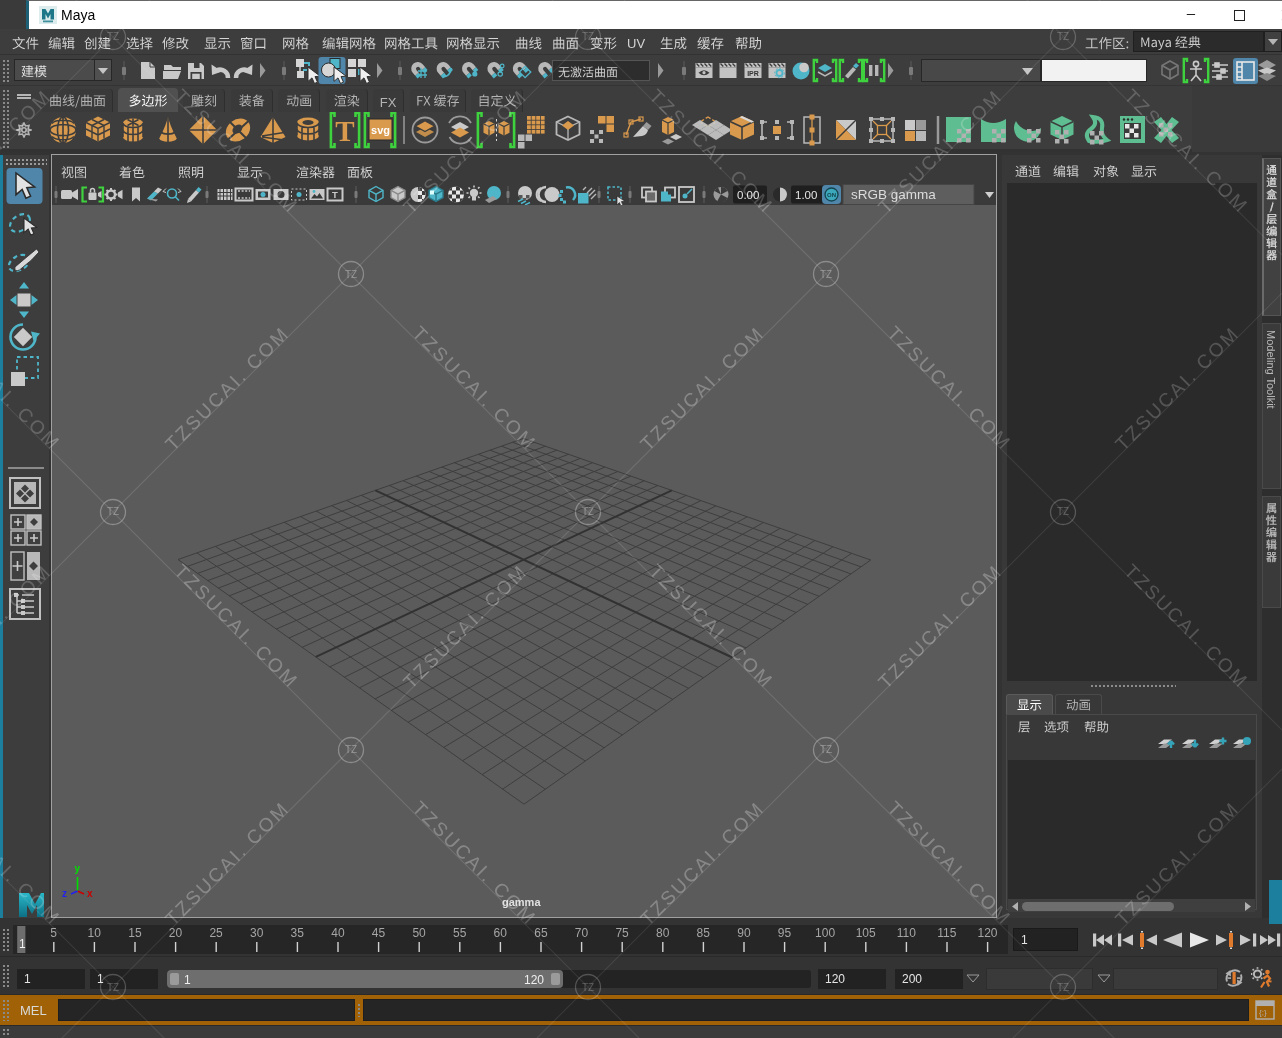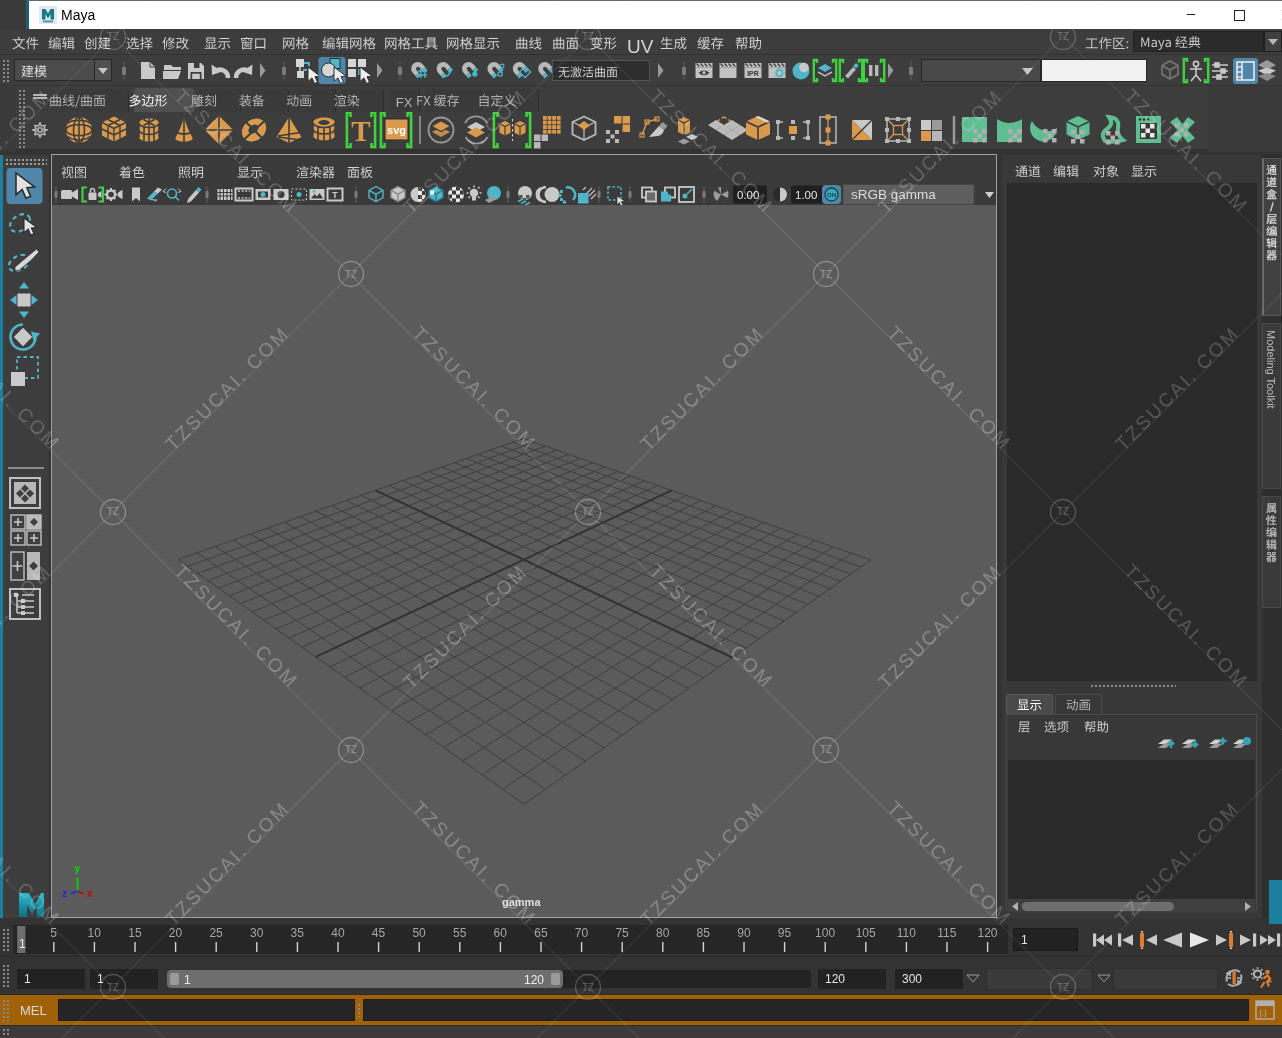--- a/index.html
+++ b/index.html
@@ -40,21 +40,21 @@
   <span class="abs" style="left:162px;top:6px"></span>
   <span class="abs" style="left:204px;top:6px"></span>
   <span class="abs" style="left:240px;top:6px"></span>
   <span class="abs" style="left:282px;top:6px"></span>
   <span class="abs" style="left:322px;top:6px"></span>
   <span class="abs" style="left:384px;top:6px"></span>
   <span class="abs" style="left:446px;top:6px"></span>
   <span class="abs" style="left:515px;top:6px"></span>
   <span class="abs" style="left:552px;top:6px"></span>
   <span class="abs" style="left:590px;top:6px"></span>
-  <span class="abs" style="left:627px;top:7px;font-size:19px;">UV</span>
+  <span class="abs" style="left:627px;top:7px;font-size:13px;">UV</span>
   <span class="abs" style="left:660px;top:6px"></span>
   <span class="abs" style="left:697px;top:6px"></span>
   <span class="abs" style="left:735px;top:6px"></span>
   <span class="abs" style="left:1085px;top:6px;color:#c8c8c8"></span>
   <div class="abs" style="left:1133px;top:2px;width:131px;height:21px;background:#2b2b2b;border:1px solid #1f1f1f;color:#cccccc;padding:2px 0 0 7px;font-size:13px;"></div>
   <div class="abs" style="left:1264px;top:2px;width:18px;height:21px;background:#404040;border:1px solid #1f1f1f;">
     <svg width="10" height="6" style="margin:7px 0 0 3px">
           <path d="M0 0 L10 0 L5 6 Z" fill="#b5b5b5"></path>
         </svg>
   </div>
@@ -197,21 +197,21 @@
       </svg>
   <div class="abs" style="left:552px;top:5px;width:98px;height:21px;background:#2d2d2d;border:1px solid #555;color:#cfcfcf;font-size:12px;padding:3px 0 0 6px;"></div>
   <div class="abs" style="left:921px;top:4px;width:120px;height:23px;background:#484848;border:1px solid #272727;">
     <svg width="11" height="7" style="margin:8px 0 0 100px">
           <path d="M0 0 L11 0 L5.5 7 Z" fill="#c5c5c5"></path>
         </svg>
   </div>
   <div class="abs" style="left:1041px;top:4px;width:106px;height:23px;background:#f2f2f2;border:1px solid #272727;"></div>
 </div>
 
-<div class="abs" style="left:0;top:86px;width:1192px;height:66px;background:#3d3d3d;border-bottom:3px solid #323232;margin-left:16px;">
+<div class="abs" style="left:0;top:86px;width:1192px;height:66px;background:#3d3d3d;border-bottom:3px solid #323232;">
   <div class="dots abs" style="left:2px;top:3px;width:9px;height:60px;"></div>
   <div class="abs" style="left:17px;top:8px;width:14px;height:5px;border-top:2px solid #b5b5b5;border-bottom:2px solid #b5b5b5;"></div>
   <svg class="abs" style="left:16px;top:36px" width="16" height="16" viewBox="0 0 16 16">
         <path d="M8 1 L9.5 4 L13 3.5 L12 7 L15 8 L12 9 L13 12.5 L9.5 12 L8 15 L6.5 12 L3 12.5 L4 9 L1 8 L4 7 L3 3.5 L6.5 4 Z" fill="none" stroke="#b5b5b5" stroke-width="1.6"></path>
         <circle cx="8" cy="8" r="2.2" fill="none" stroke="#b5b5b5" stroke-width="1.6"></circle>
       </svg>
 
   <div id="shelftabs" style="position:absolute;left:40px;top:2px;height:24px;font-size:13px;">
         <div style="position:absolute;left:2px;top:1px;width:71px;height:23px;background:#3a3a3a;border-radius:4px 4px 0 0;border-right:1px solid #2e2e2e;color:#b4b4b4;text-align:center;padding-top:4px;"></div>
         <div style="position:absolute;left:78px;top:0;width:60px;height:24px;background:#505050;border-radius:4px 4px 0 0;color:#ffffff;text-align:center;padding-top:4px;"></div>
@@ -855,21 +855,21 @@
   <div class="abs" style="left:90px;top:12px;width:68px;height:20px;background:#222222;color:#e5e5e5;font-size:12px;padding:3px 0 0 7px;">1</div>
   <div class="abs" style="left:167px;top:13px;width:644px;height:18px;background:#232323;border-radius:3px;">
     <div class="abs" style="left:0;top:0;width:396px;height:18px;background:#6e6e6e;border-radius:4px;">
       <div class="abs" style="left:3px;top:3px;width:9px;height:12px;background:#9a9a9a;border-radius:2px;"></div>
       <span class="abs" style="left:17px;top:3px;font-size:12px;color:#efefef;">1</span>
       <span class="abs" style="right:19px;top:3px;font-size:12px;color:#efefef;">120</span>
       <div class="abs" style="right:3px;top:3px;width:9px;height:12px;background:#9a9a9a;border-radius:2px;"></div>
     </div>
   </div>
   <div class="abs" style="left:818px;top:12px;width:68px;height:20px;background:#222222;color:#e5e5e5;font-size:12px;padding:3px 0 0 7px;">120</div>
-  <div class="abs" style="left:895px;top:12px;width:68px;height:20px;background:#222222;color:#e5e5e5;font-size:12px;padding:3px 0 0 7px;">300</div>
+  <div class="abs" style="left:895px;top:12px;width:68px;height:20px;background:#222222;color:#e5e5e5;font-size:12px;padding:3px 0 0 7px;">200</div>
   <svg class="abs" style="left:966px;top:17px" width="14" height="9">
         <path d="M1 1 L13 1 L7 8 Z" fill="none" stroke="#9a9a9a"></path>
       </svg>
   <div class="abs" style="left:986px;top:11px;width:107px;height:22px;background:#3a3a3a;border:1px solid #2d2d2d;"></div>
   <svg class="abs" style="left:1097px;top:17px" width="14" height="9">
         <path d="M1 1 L13 1 L7 8 Z" fill="none" stroke="#9a9a9a"></path>
       </svg>
   <div class="abs" style="left:1113px;top:11px;width:105px;height:22px;background:#3a3a3a;border:1px solid #2d2d2d;"></div>
   <svg class="abs" style="left:1223px;top:10px" width="22" height="22" id="loopsvg">
         <path d="M4 14.5 a8.5 8.5 0 0 1 13 -9.5" fill="none" stroke="#b0b0b0" stroke-width="1.9"></path>

